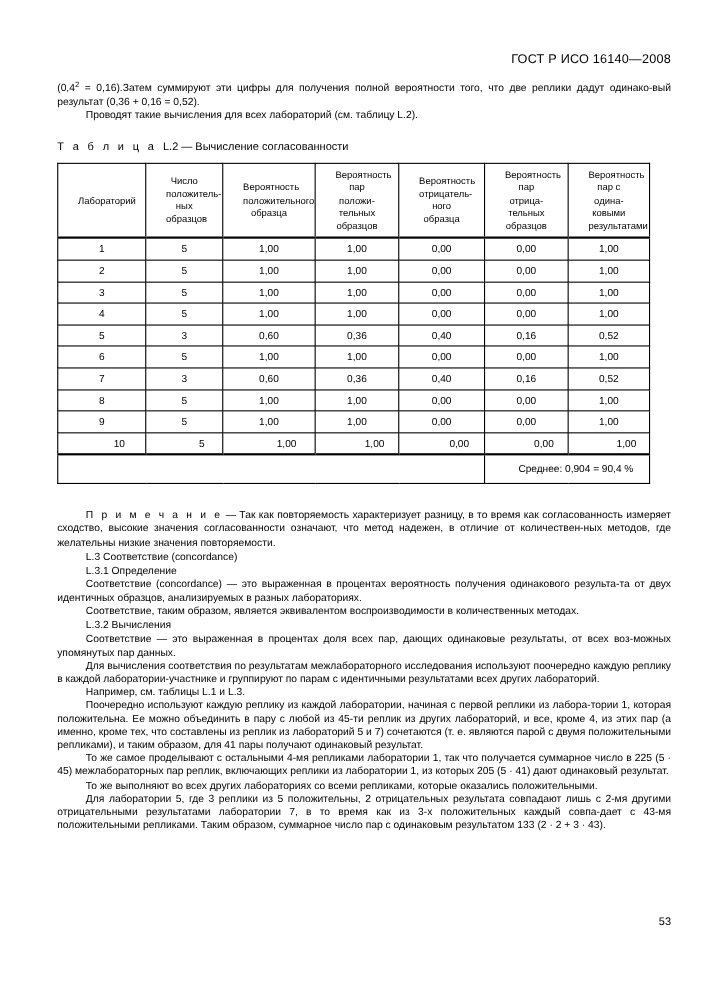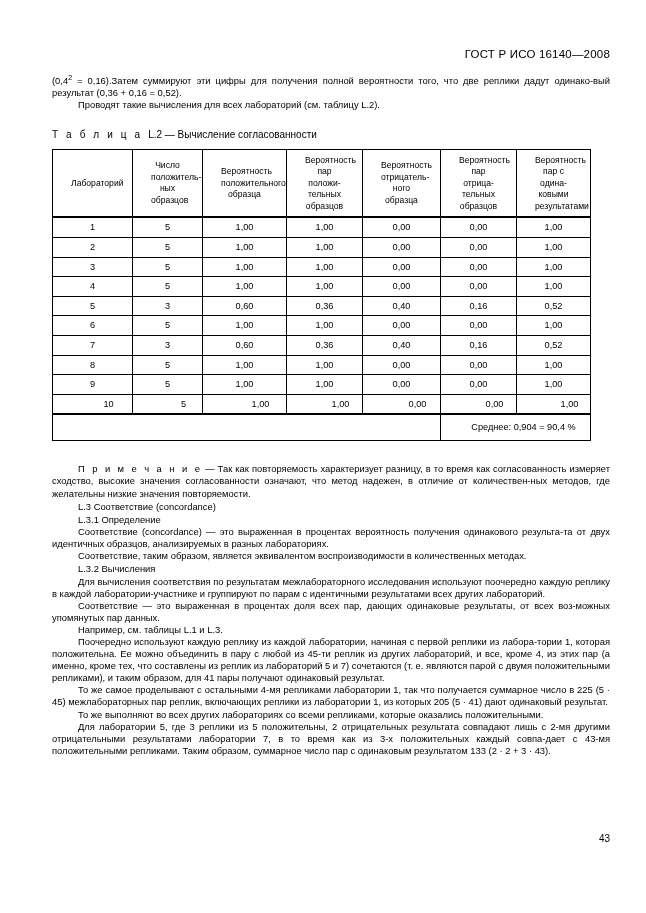--- a/index.html
+++ b/index.html
@@ -270,26 +270,26 @@
       <p class="body indent tight"><span class="note-lbl">П р и м е ч а н и е</span><span> —  Так как повторяемость характеризует разницу, в то время как согласованность измеряет сходство, высокие значения согласованности означают, что метод надежен, в отличие от количествен-ных методов, где желательны низкие значения повторяемости.</span></p>
 
       <p class="sect-head">L.3 Соответствие (concordance)</p>
       <p class="sect-head">L.3.1 Определение</p>
 
       <p class="body indent tight">Соответствие (concordance) — это выраженная в процентах вероятность получения одинакового результа-та от двух идентичных образцов, анализируемых в разных лабораториях.</p>
       <p class="body indent tight">Соответствие, таким образом, является эквивалентом воспроизводимости в количественных методах.</p>
 
       <p class="sect-head">L.3.2 Вычисления</p>
 
+      <p class="body indent tight">Соответствие — это выраженная в процентах доля всех пар, дающих одинаковые результаты, от всех воз-можных упомянутых пар данных.</p>
       <p class="body indent tight">Для вычисления соответствия по результатам межлабораторного исследования используют поочередно каждую реплику в каждой лаборатории-участнике и группируют по парам с идентичными результатами всех других лабораторий.</p>
-      <p class="body indent tight">Соответствие — это выраженная в процентах доля всех пар, дающих одинаковые результаты, от всех воз-можных упомянутых пар данных.</p>
       <p class="body indent tight">Например, см. таблицы L.1 и L.3.</p>
       <p class="body indent tight">Поочередно используют каждую реплику из каждой лаборатории,  начиная  с первой реплики  из  лабора-тории 1, которая положительна. Ее можно объединить в пару с любой из 45-ти реплик  из других  лабораторий, и все,  кроме 4,  из этих  пар  (а именно,  кроме тех,  что составлены  из реплик  из лабораторий 5 и 7) сочетаются (т. е. являются парой с двумя положительными репликами), и таким образом, для 41 пары получают одинаковый результат.</p>
       <p class="body indent tight">То же самое проделывают с остальными 4-мя репликами лаборатории 1, так что получается суммарное число в 225 (5 · 45) межлабораторных пар реплик, включающих реплики из лаборатории 1, из которых 205 (5 · 41) дают одинаковый результат.</p>
       <p class="body indent tight">То же выполняют во всех других лабораториях со всеми репликами, которые оказались положительными.</p>
       <p class="body indent tight">Для  лаборатории 5,  где  3 реплики  из  5 положительны,  2 отрицательных  результата  совпадают  лишь с 2-мя другими отрицательными результатами лаборатории 7, в то время как из 3-х положительных каждый совпа-дает с 43-мя положительными репликами. Таким образом, суммарное число пар с одинаковым результатом 133 (2 · 2 + 3 · 43).</p>
 
     </div>
   </div>
 
-  <div class="page-num">43</div>
+  <div class="page-num">53</div>
 
 </div>
 
 </body></html>

